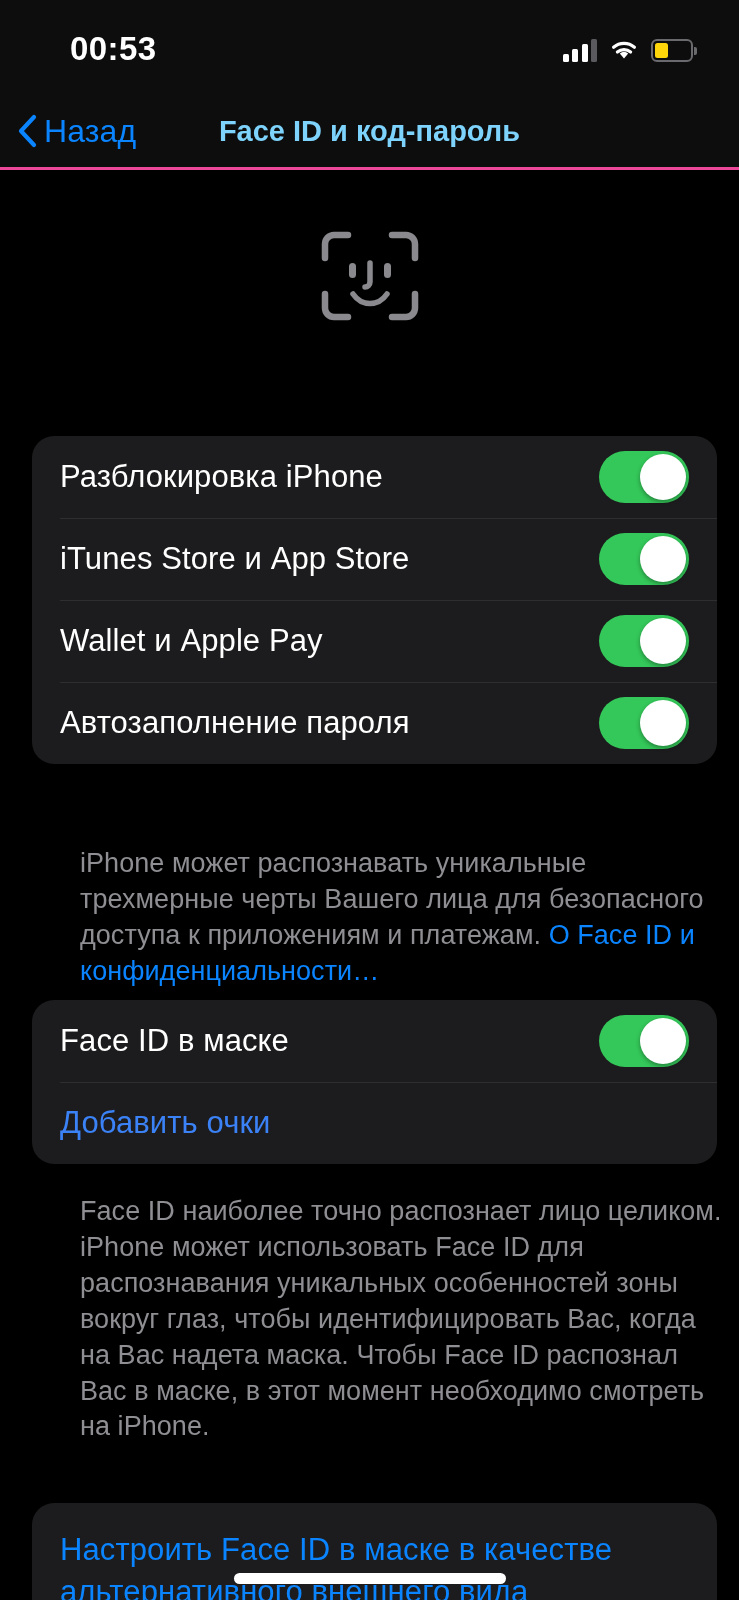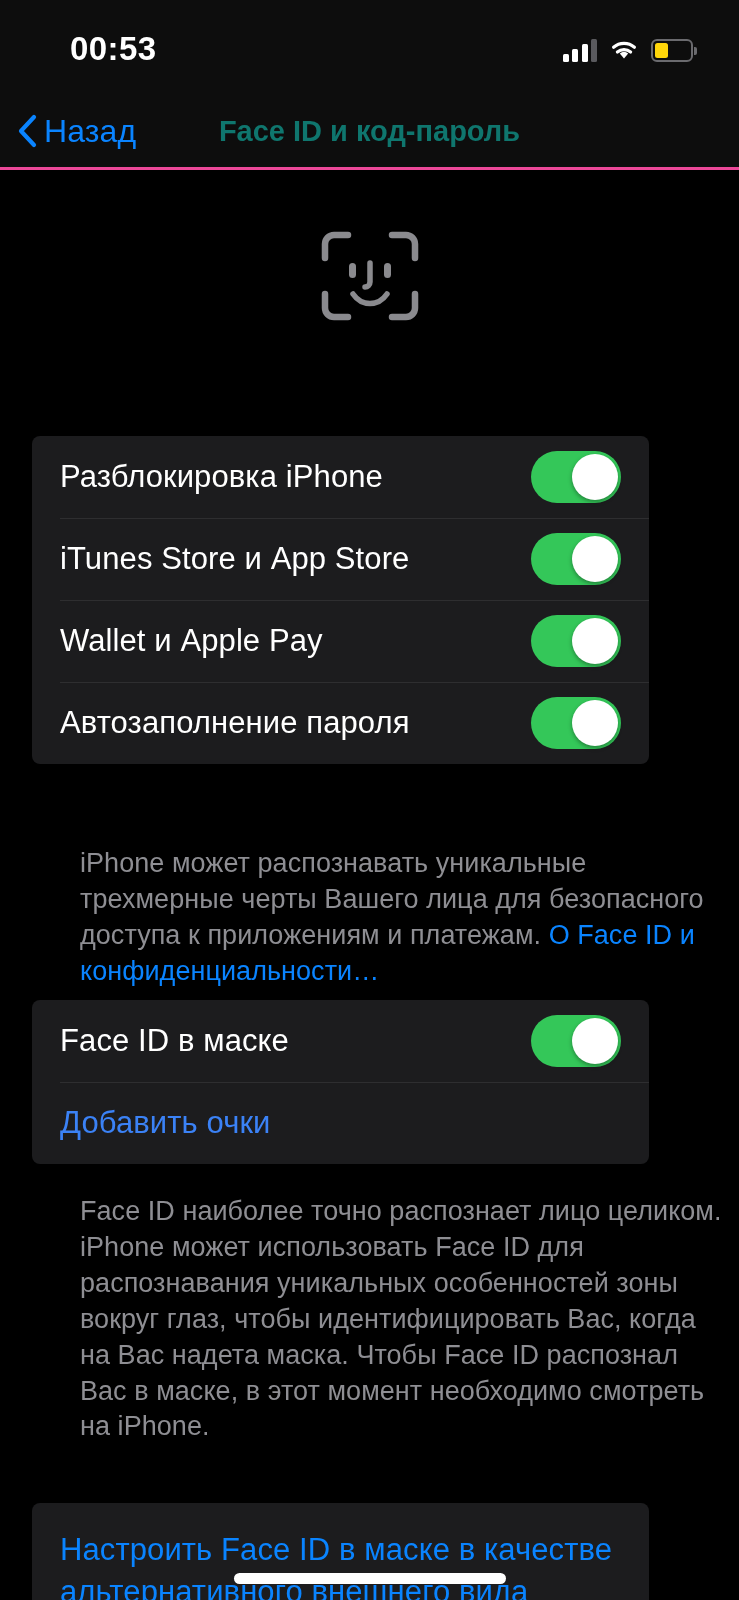--- a/index.html
+++ b/index.html
@@ -59,40 +59,40 @@
   }
   .back-btn {
     position:absolute; left:16px; top:0; height:78px;
     display:flex; align-items:center; gap:6px; cursor:pointer;
   }
   .back-chevron { display:block; width:22px; height:34px; }
   .back-label { color:#0a84ff; font-size:32px; letter-spacing:0.1px; }
   .nav-title {
     position:absolute; left:0; top:0; width:739px; height:78px;
     display:flex; align-items:center; justify-content:center;
-    color:#0f766e; font-size:29px; font-weight:700;
+    color:#7dd3fc; font-size:29px; font-weight:700;
     pointer-events:none;
   }
 
   
   .content { position:absolute; top:170px; left:0; width:739px; height:1430px; background:#000; }
 
   .faceid-hero {
     position:absolute; left:0; top:60px; width:739px;
     display:flex; justify-content:center;
   }
 
   .section-header {
     position:absolute; left:56px; top:385px;
     color:#8e8e93; font-size:24px; letter-spacing:0.9px;
   }
 
   .card {
-    position:absolute; left:32px; width:617px;
-    background:#1c1c1e; border-radius:8px; overflow:hidden;
+    position:absolute; left:32px; width:685px;
+    background:#1c1c1e; border-radius:22px; overflow:hidden;
   }
   .card.group1 { top:266px; }
   .card.group2 { top:830px; }
   .card.group3 { top:1333px; }
 
   .row {
     position:relative; display:flex; align-items:center;
     height:82px; padding:0 28px;
   }
   .row + .row::before {

